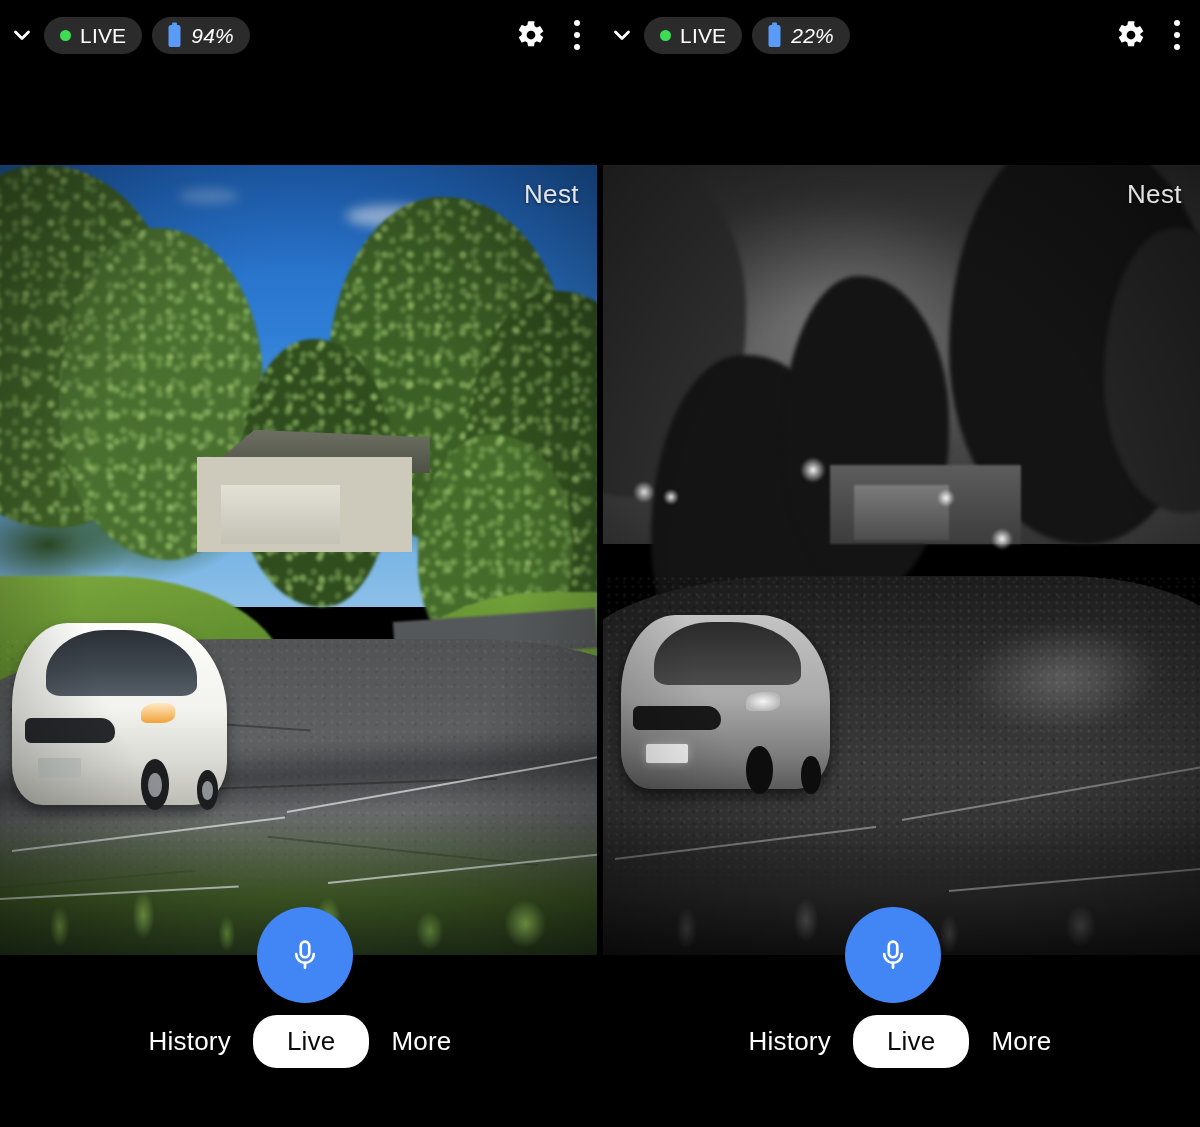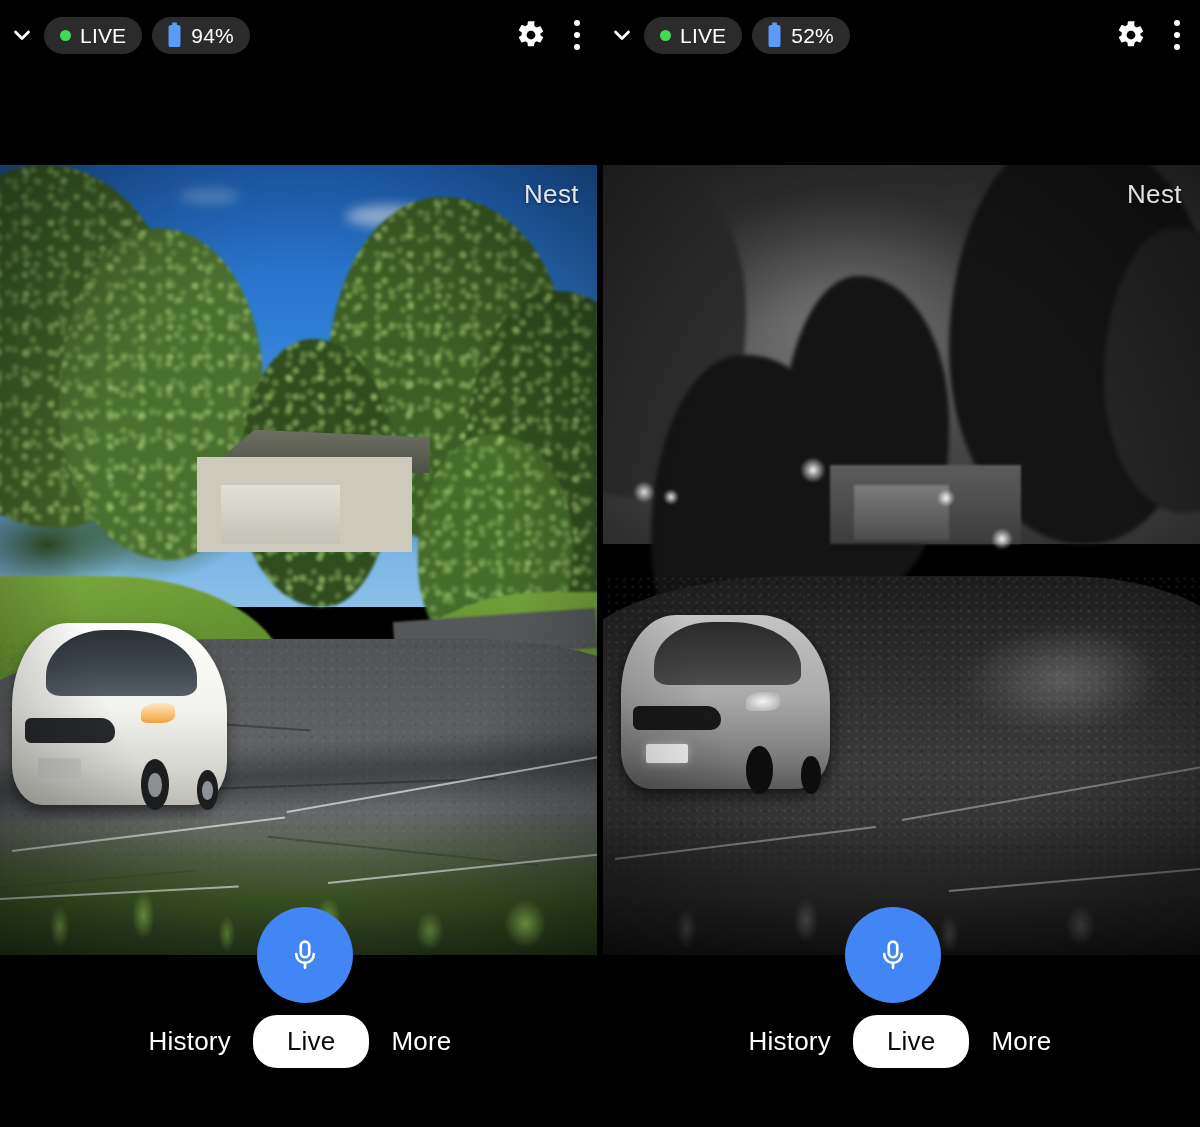--- a/index.html
+++ b/index.html
@@ -28,21 +28,21 @@
   .chevron-btn svg { display: block; }
 
   .chip {
     display: inline-flex; align-items: center;
     height: 37px; border-radius: 19px;
     background: #2b2b2b; color: #fff;
     padding: 0 16px; cursor: pointer;
     font-size: 21px; letter-spacing: .2px;
     white-space: nowrap;
   }
-  .chip + .chip { margin-left: 10px; }
+  .chip + .chip { margin-left: 10px; font-style: italic; }
   .live-dot {
     width: 11px; height: 11px; border-radius: 50%;
     background: #3ddc53; margin-right: 9px; flex: 0 0 auto;
   }
   .batt-icon { margin-right: 10px; display: flex; align-items: center; flex: 0 0 auto; }
   .chip-text { line-height: 1; }
 
   .topbar-spacer { flex: 1 1 auto; }
 
   .icon-btn {
@@ -393,21 +393,21 @@
       <span class="chip-text">LIVE</span>
     </div>
 
     <div class="chip">
       <span class="batt-icon">
         <svg width="13" height="26" viewBox="0 0 13 26" aria-hidden="true">
           <rect x="4" y="0.5" width="5" height="3" rx="1" fill="#5b9bf8"></rect>
           <rect x="0.5" y="3" width="12" height="22" rx="2.6" fill="#5b9bf8"></rect>
         </svg>
       </span>
-      <span class="chip-text">52%</span>
+      <span class="chip-text">22%</span>
     </div>
 
     <div class="topbar-spacer"></div>
 
     <div class="icon-btn">
       <span>
         <svg width="30" height="30" viewBox="0 0 24 24" aria-hidden="true">
           <path fill="#ffffff" d="M19.43 12.98c.04-.32.07-.64.07-.98s-.03-.66-.07-.98l2.11-1.65a.5.5 0 0 0 .12-.64l-2-3.46a.5.5 0 0 0-.61-.22l-2.49 1a7.3 7.3 0 0 0-1.69-.98l-.38-2.65A.49.49 0 0 0 14 1h-4a.49.49 0 0 0-.49.42l-.38 2.65c-.61.25-1.17.58-1.69.98l-2.49-1a.5.5 0 0 0-.61.22l-2 3.46a.5.5 0 0 0 .12.64l2.11 1.65c-.04.32-.07.65-.07.98s.03.66.07.98l-2.11 1.65a.5.5 0 0 0-.12.64l2 3.46c.12.22.39.3.61.22l2.49-1c.52.4 1.08.73 1.69.98l.38 2.65c.04.24.25.42.49.42h4c.24 0 .45-.18.49-.42l.38-2.65c.61-.25 1.17-.58 1.69-.98l2.49 1c.23.08.49 0 .61-.22l2-3.46a.5.5 0 0 0-.12-.64l-2.11-1.65ZM12 15.5A3.5 3.5 0 1 1 12 8.5a3.5 3.5 0 0 1 0 7Z"></path>
         </svg>
       </span>

